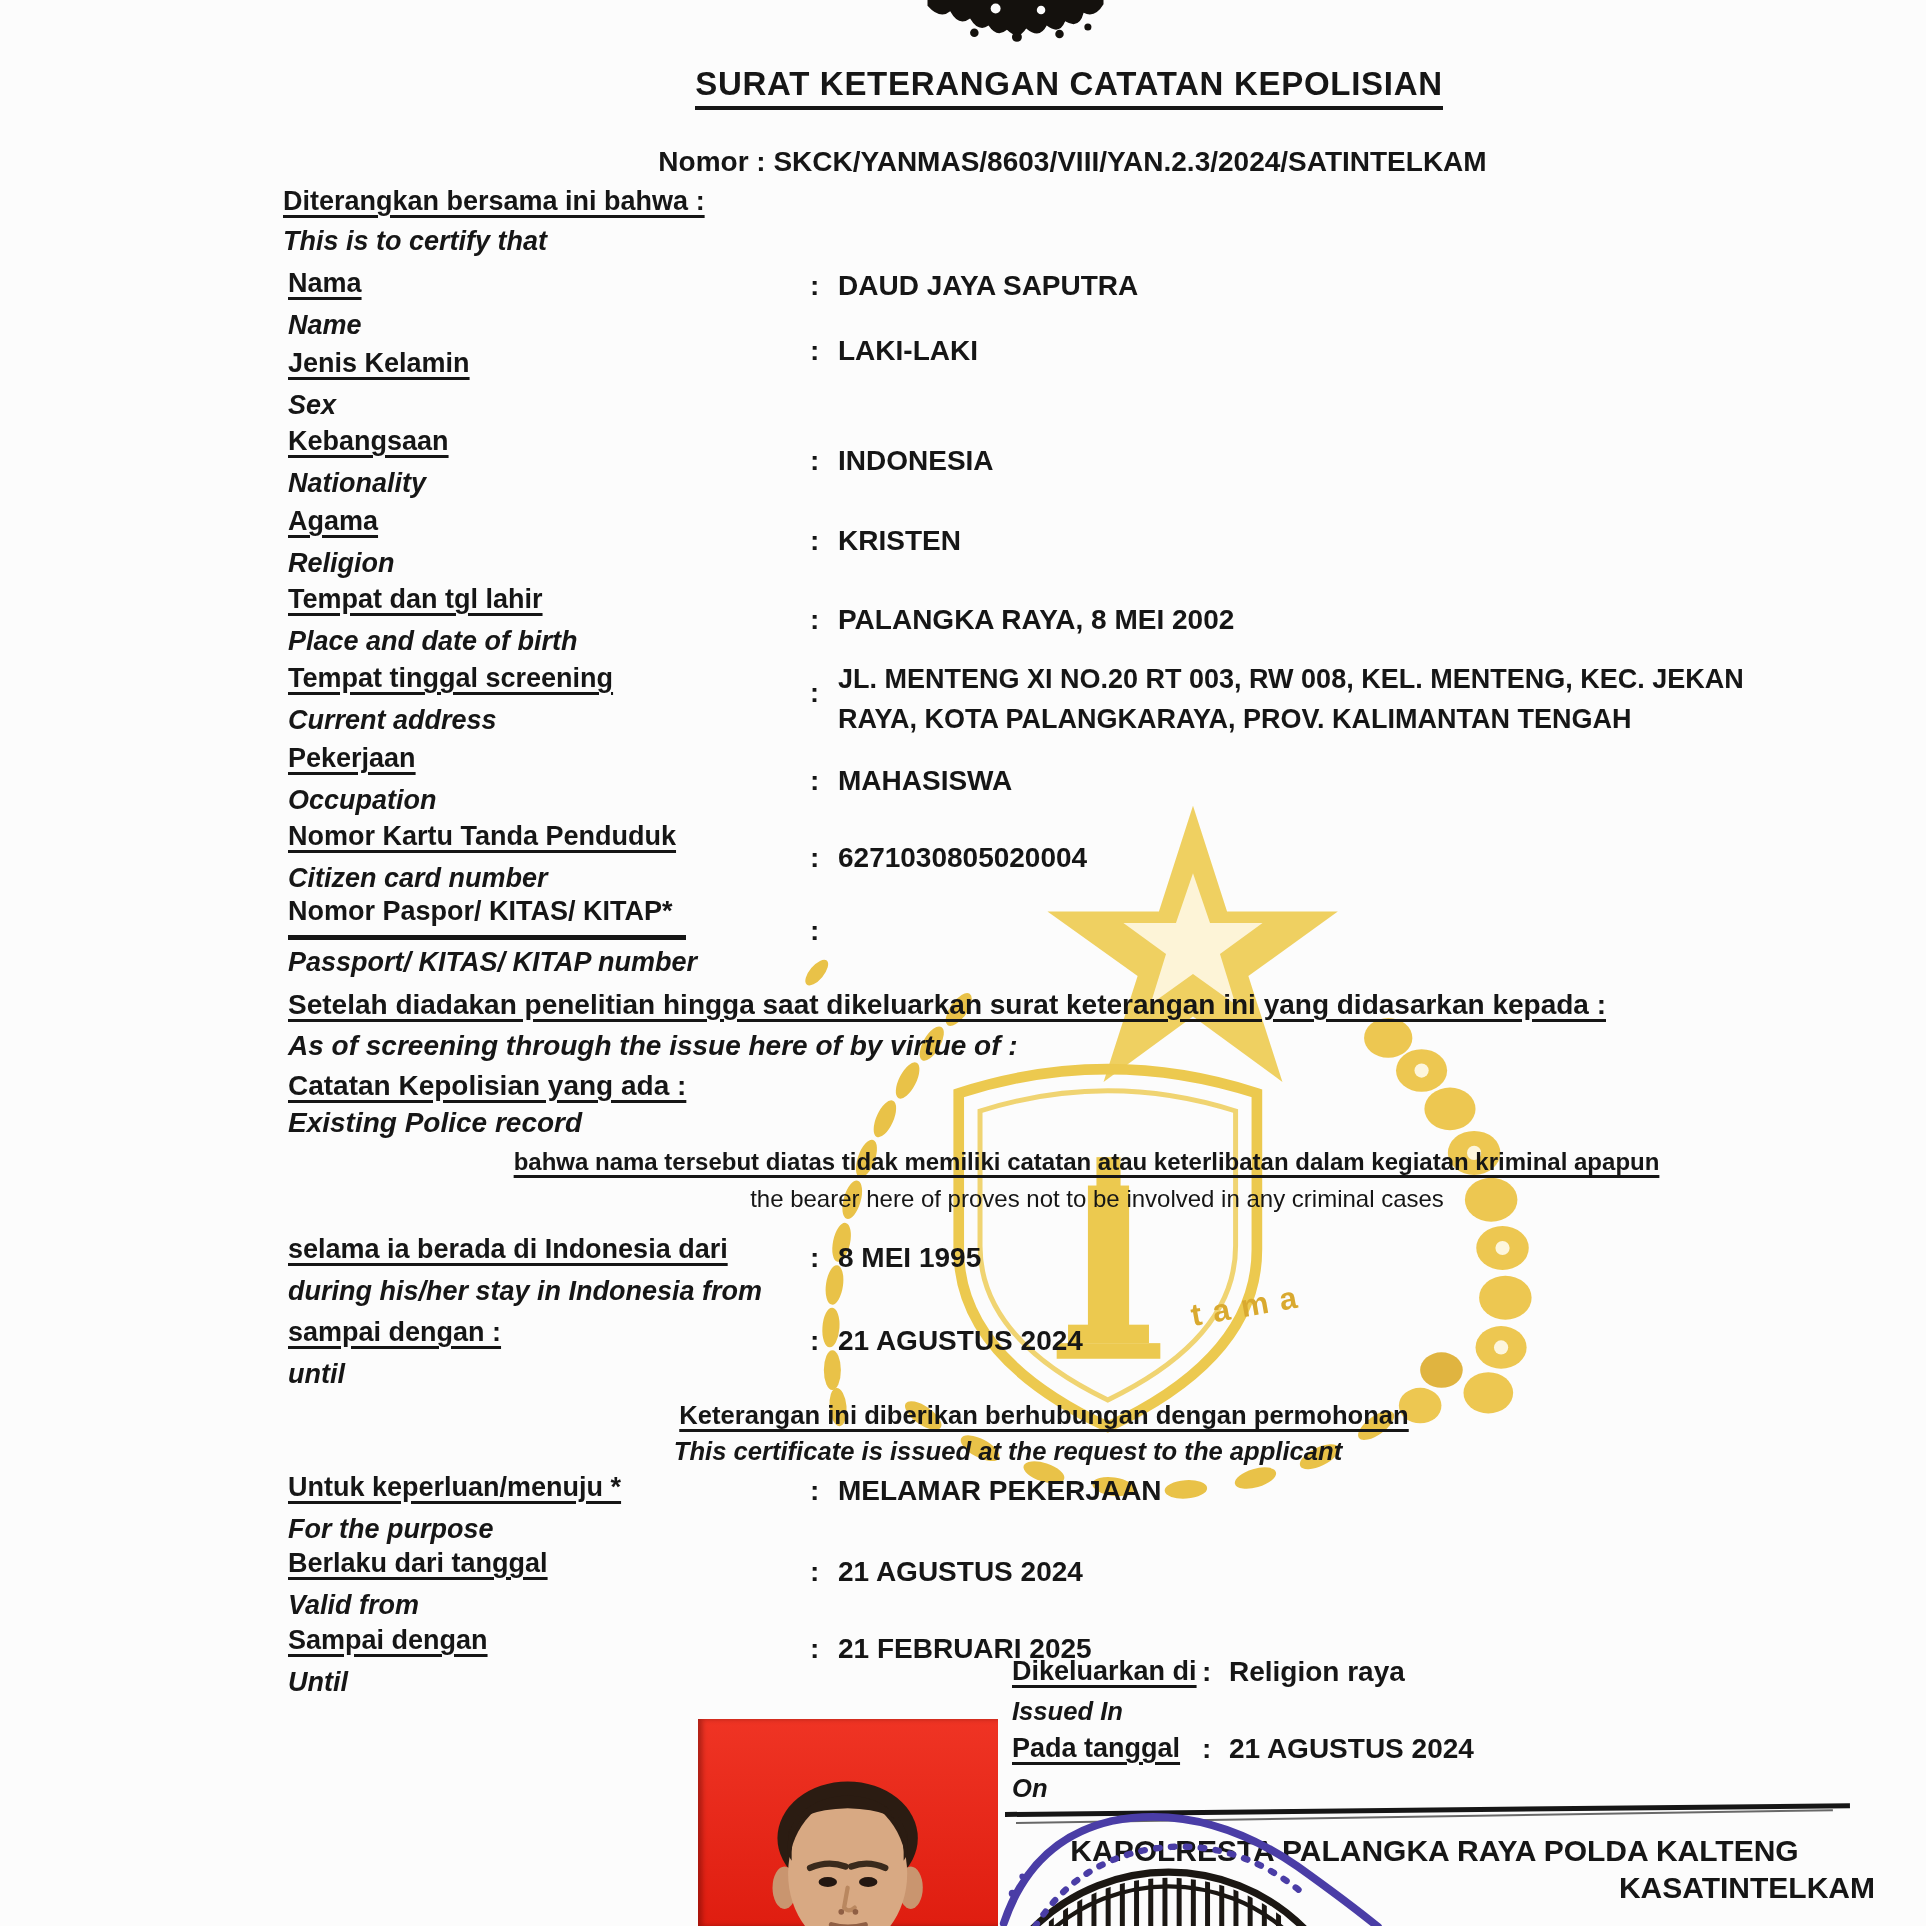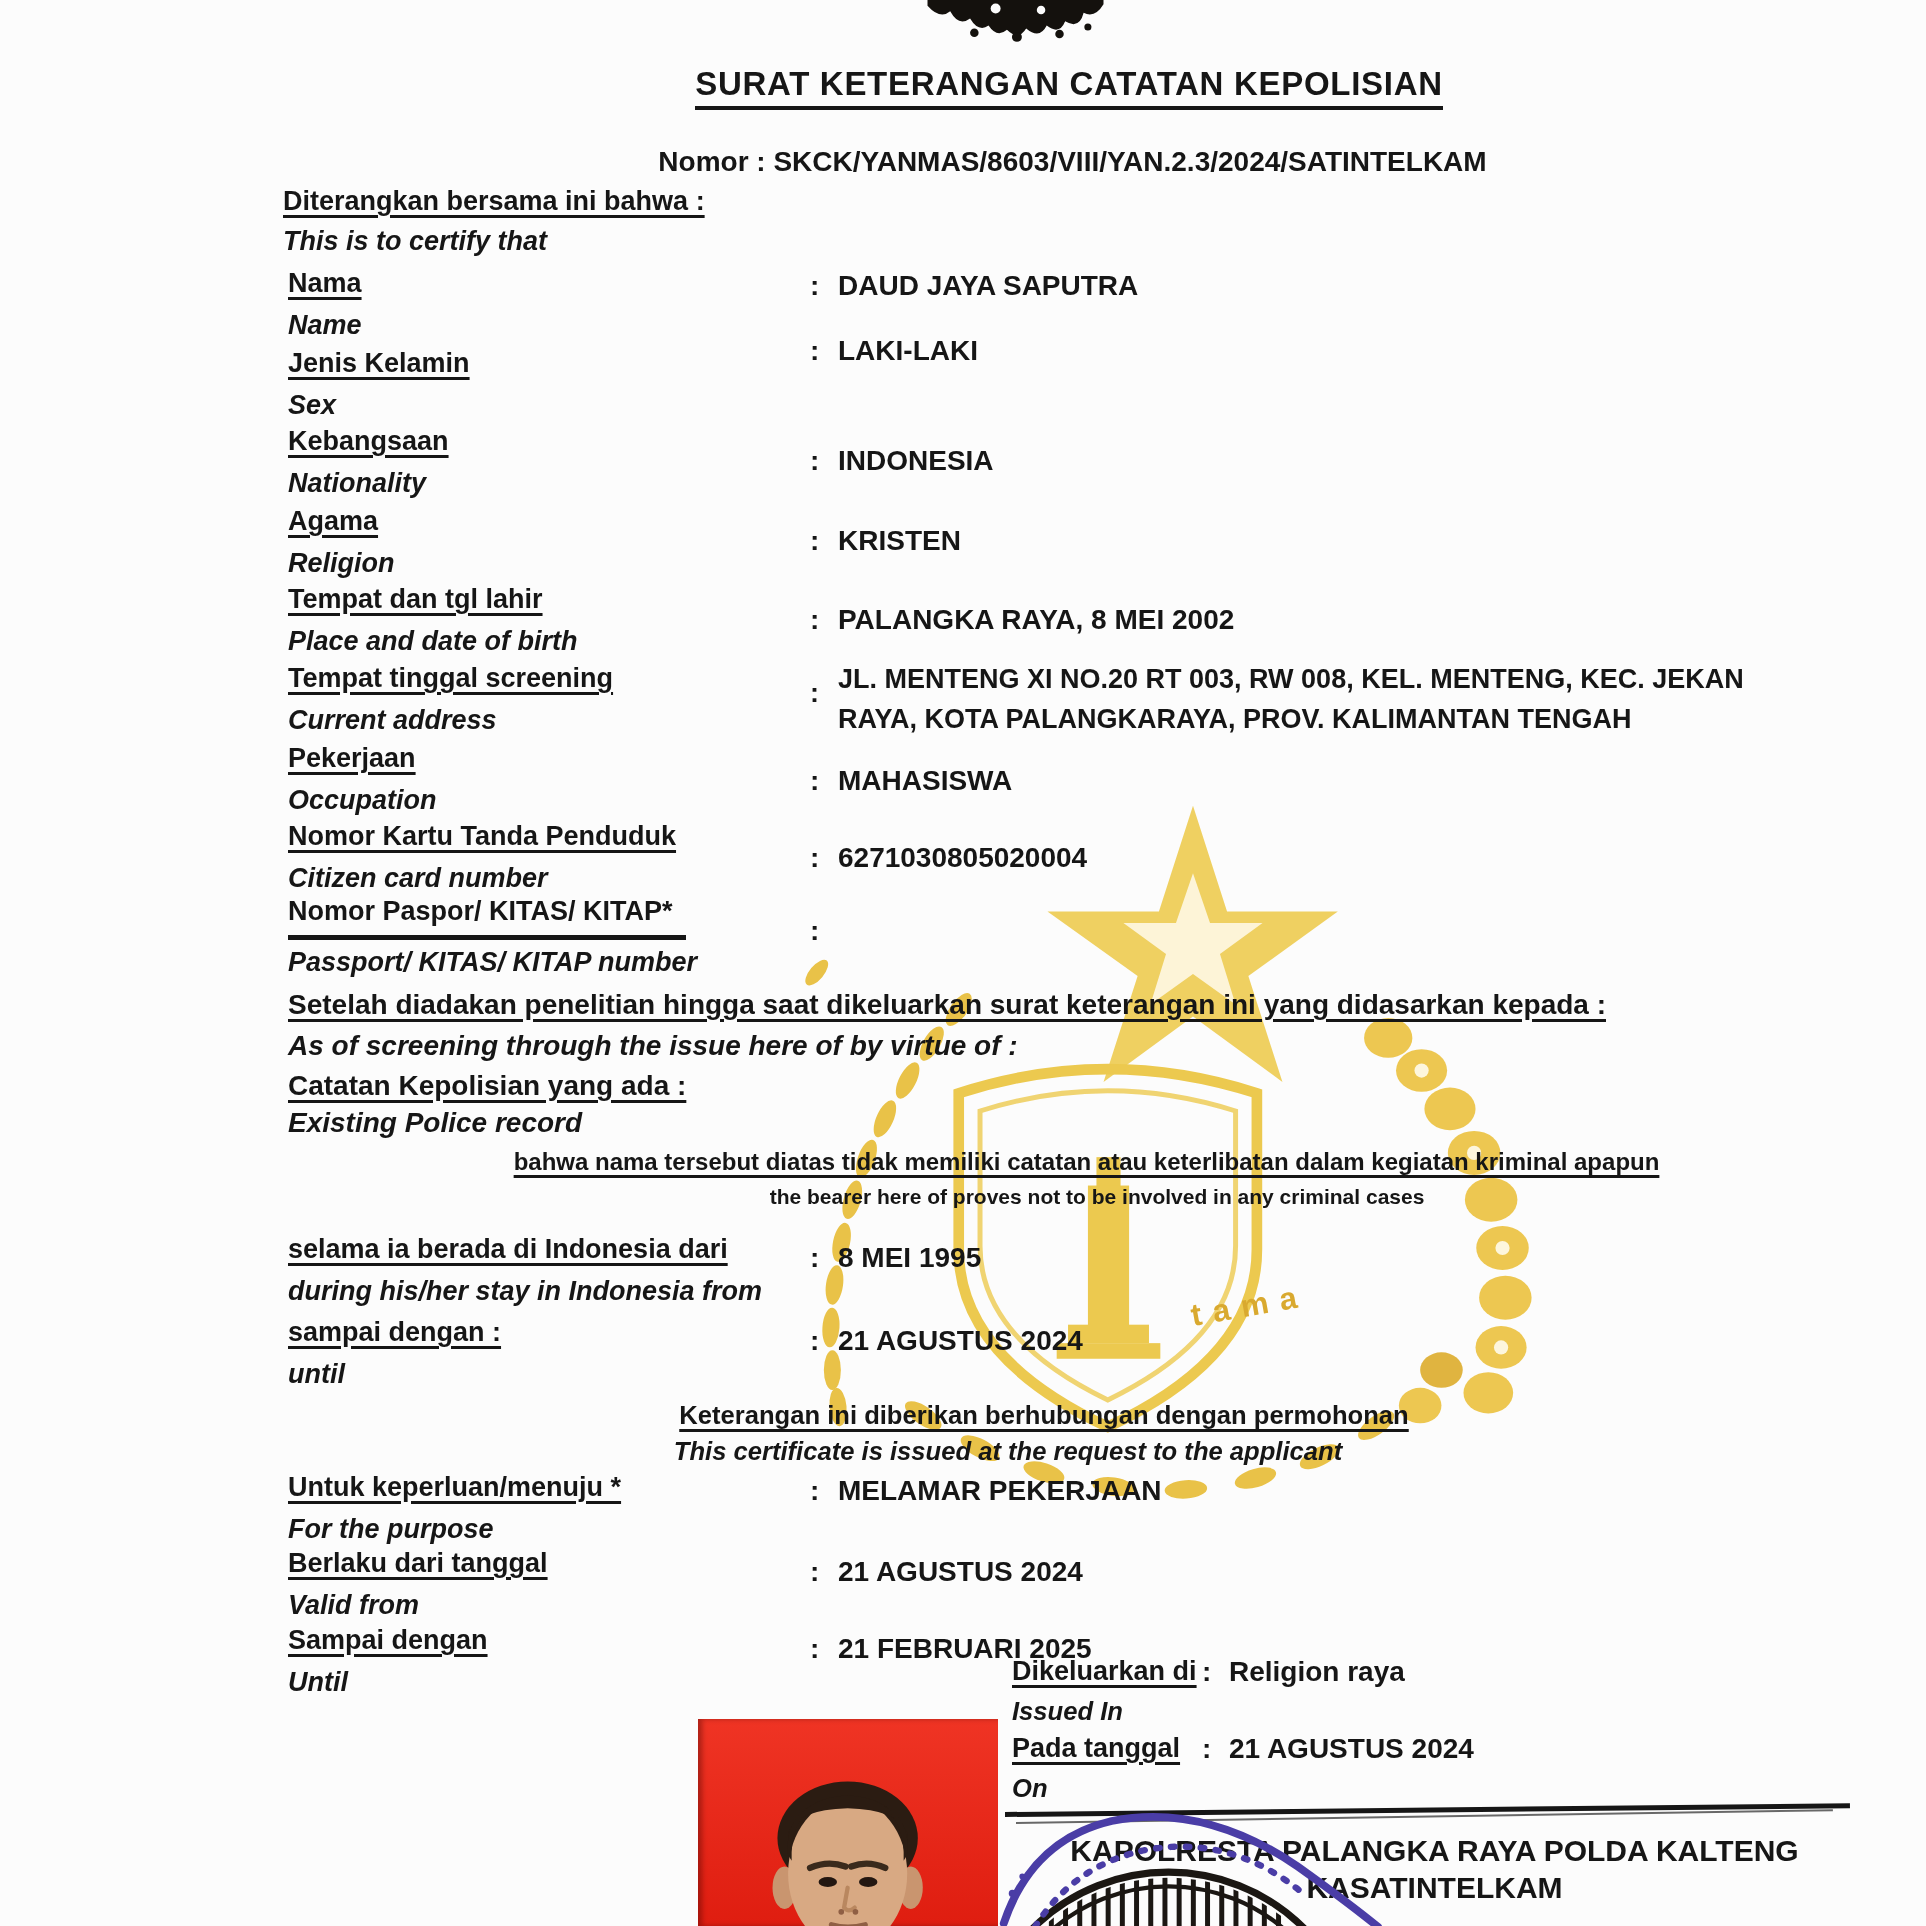--- a/index.html
+++ b/index.html
@@ -24,21 +24,21 @@
   .field-label .lbl-en { margin-top:11.4px; }
   .value { position:absolute; left:810px; display:flex; align-items:flex-start;
            font-weight:700; font-size:28px; white-space:nowrap; }
   .value .colon { display:inline-block; min-width:28px; }
   .value.small { font-size:27px; }
   .value .vlines { line-height:40px; }
   .full-line { position:absolute; left:288px; font-weight:700; font-size:28px; white-space:nowrap;
                text-decoration:underline; text-decoration-thickness:2.8px; text-underline-offset:5px; }
   .full-line-en { position:absolute; left:288px; font-weight:700; font-style:italic; font-size:28px; white-space:nowrap; }
   .stmt { font-size:24px; font-weight:700; text-decoration:underline; text-decoration-thickness:2.8px; text-underline-offset:5px; }
-  .stmt-en { font-size:21px; font-weight:700; }
+  .stmt-en { font-size:24px; font-weight:400; }
   .note { font-size:25.6px; font-weight:700; text-decoration:underline; text-decoration-thickness:2.8px; text-underline-offset:5px; }
   .note-en { font-size:25.6px; font-weight:700; font-style:italic; }
   .rule { position:absolute; border-top:5.7px solid #161616; }
   
   .r-label { position:absolute; left:1012px; }
   .r-value { position:absolute; left:1202px; display:flex; font-weight:700; font-size:28px; white-space:nowrap; }
   .r-value .colon { display:inline-block; min-width:27px; }
   .r-en { position:absolute; left:1012px; font-weight:700; font-style:italic; font-size:25.6px; }
   .sig-line { position:absolute; left:1005px; top:1812px; width:845px; border-top:5px solid #161616;
               transform:rotate(-0.6deg); transform-origin:left center; }
@@ -310,21 +310,21 @@
     </div>
     <div class="r-value" style="top:1733px;">
       <span class="colon">:</span>
       <span>21 AGUSTUS 2024</span>
     </div>
     <div class="r-en" style="top:1774px;">On</div>
 
     <div class="sig-line"></div>
     <div class="sig-line2"></div>
     <div class="sig-block" style="top:1834px;">KAPOLRESTA PALANGKA RAYA POLDA KALTENG</div>
-    <div class="sig-block" style="top:1871px;">KASATINTELKAM</div>
+    <div class="sig-block" style="top:1871px;text-align:right;">KASATINTELKAM</div>
   </div>
 
   <div class="photo abs layer-photo">
     <svg width="300" height="207" viewBox="0 0 423 292">
       <ellipse cx="211" cy="168" rx="99" ry="80" fill="#2b1c12"></ellipse>
       <ellipse cx="122" cy="238" rx="17" ry="30" fill="#c9956f"></ellipse>
       <ellipse cx="300" cy="238" rx="17" ry="30" fill="#c9956f"></ellipse>
       <ellipse cx="211" cy="218" rx="84" ry="106" fill="#d8a983"></ellipse>
       <path d="M127,188 Q130,112 211,108 Q292,112 295,188 L295,160 Q282,128 211,126 Q140,128 127,160 Z" fill="#2b1c12"></path>
       <path d="M126,190 Q124,140 160,122 Q130,150 132,200 Z" fill="#2b1c12"></path>

